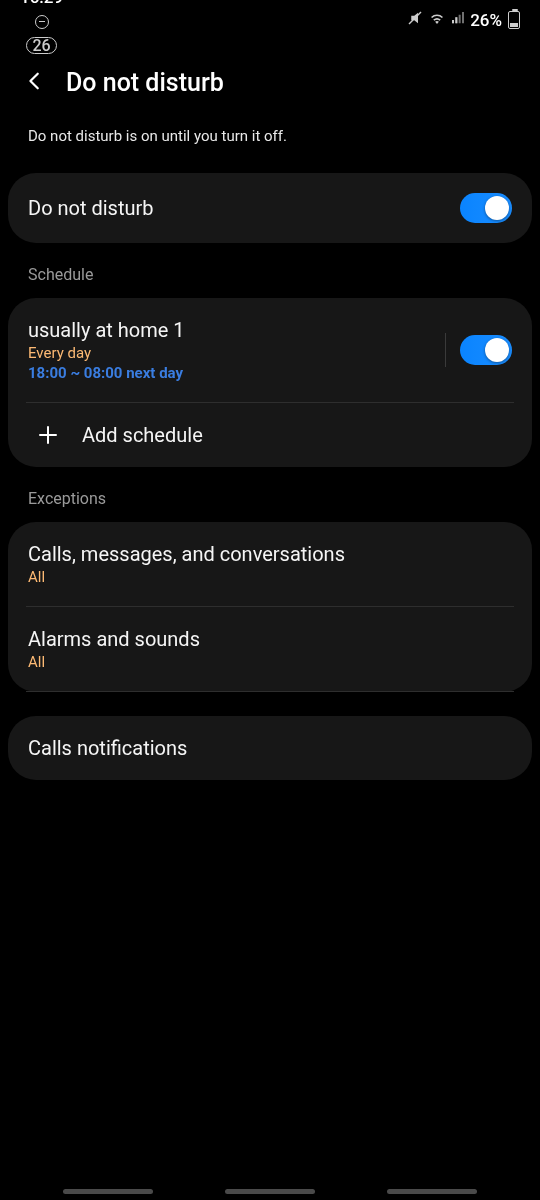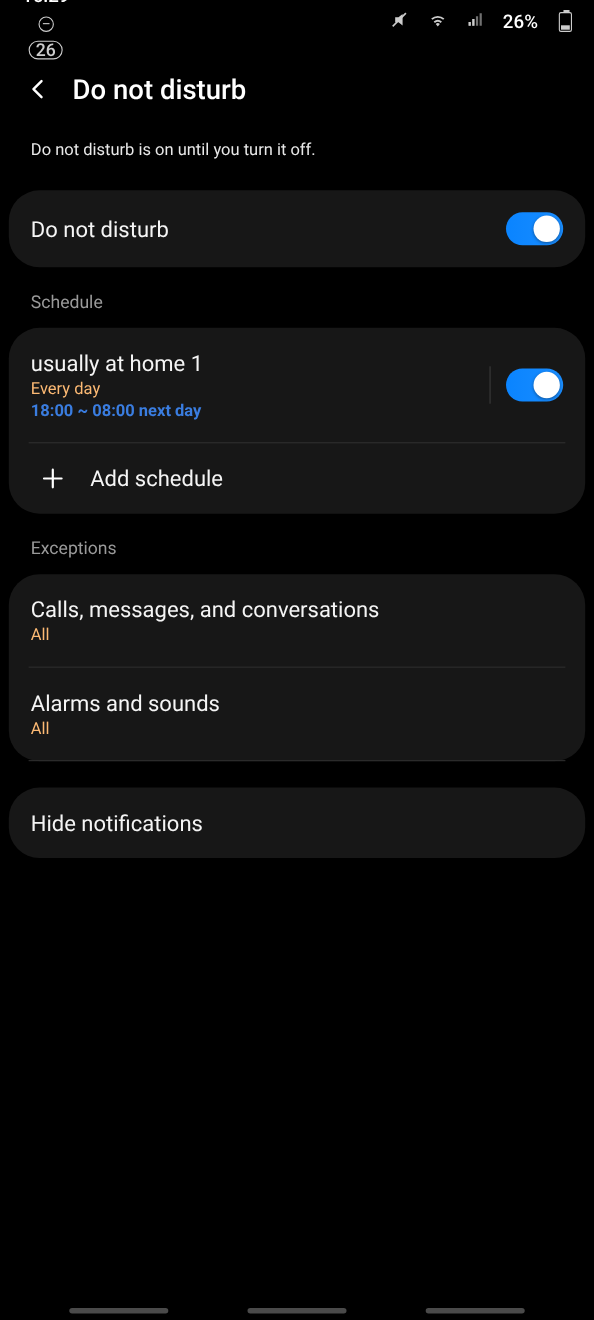--- a/index.html
+++ b/index.html
@@ -1,19 +1,19 @@
 <!DOCTYPE html>
 <html><head>
   <meta charset="utf-8">
   <style>
     * { margin:0; padding:0; box-sizing:border-box; -webkit-font-smoothing:antialiased; }
     html,body { width:540px; height:1200px; background:#000; color:#fff; font-family:-apple-system,Roboto,"Segoe UI",sans-serif; overflow:hidden; }
     .status-bar { position:relative; height:40px; display:flex; justify-content:space-between; align-items:center; padding:0 20px; font-size:17px; font-weight:500; }
     .status-left { display:flex; align-items:center; gap:8px;flex-direction:column; }
-    .status-right { display:flex; align-items:center; gap:17px; }
+    .status-right { display:flex; align-items:center; gap:4px; }
     .badge { border:1.5px solid #ccc; border-radius:10px; font-size:16px; padding:0 5px; line-height:15px; color:#ccc; }
     .dnd-dot { width:14px; height:14px; border:1.5px solid #ccc; border-radius:50%; position:relative; }
     .dnd-dot::after { content:""; position:absolute; width:6px; height:1.5px; background:#ccc; left:3px; top:5px; }
     .header { display:flex; align-items:center; gap:20px; padding:28px 24px 14px 24px; }
     .back-chevron { width:22px; height:22px; }
     .title { font-size:25px; font-weight:500; }
     .subtitle { padding:16px 28px 24px 28px; font-size:15px; color:#e8e8e8; }
     .card { background:#171717; border-radius:28px; margin:4px 8px; }
     .row { display:flex; align-items:center; padding:20px 20px; }
     .row-main { flex:1; display:flex; flex-direction:column; gap:2px; }
@@ -128,21 +128,21 @@
     </div>
   </div>
   <div class="divider"></div>
 </div>
 
 <div style="height:16px"></div>
 
 <div class="card">
   <div class="row">
     <div class="row-main">
-      <span class="row-title">Hide notifications</span>
+      <span class="row-title">Calls notifications</span>
     </div>
   </div>
 </div>
 
 <div class="nav-bar">
   <div class="nav-pill"></div>
   <div class="nav-pill"></div>
   <div class="nav-pill"></div>
 </div>
 

